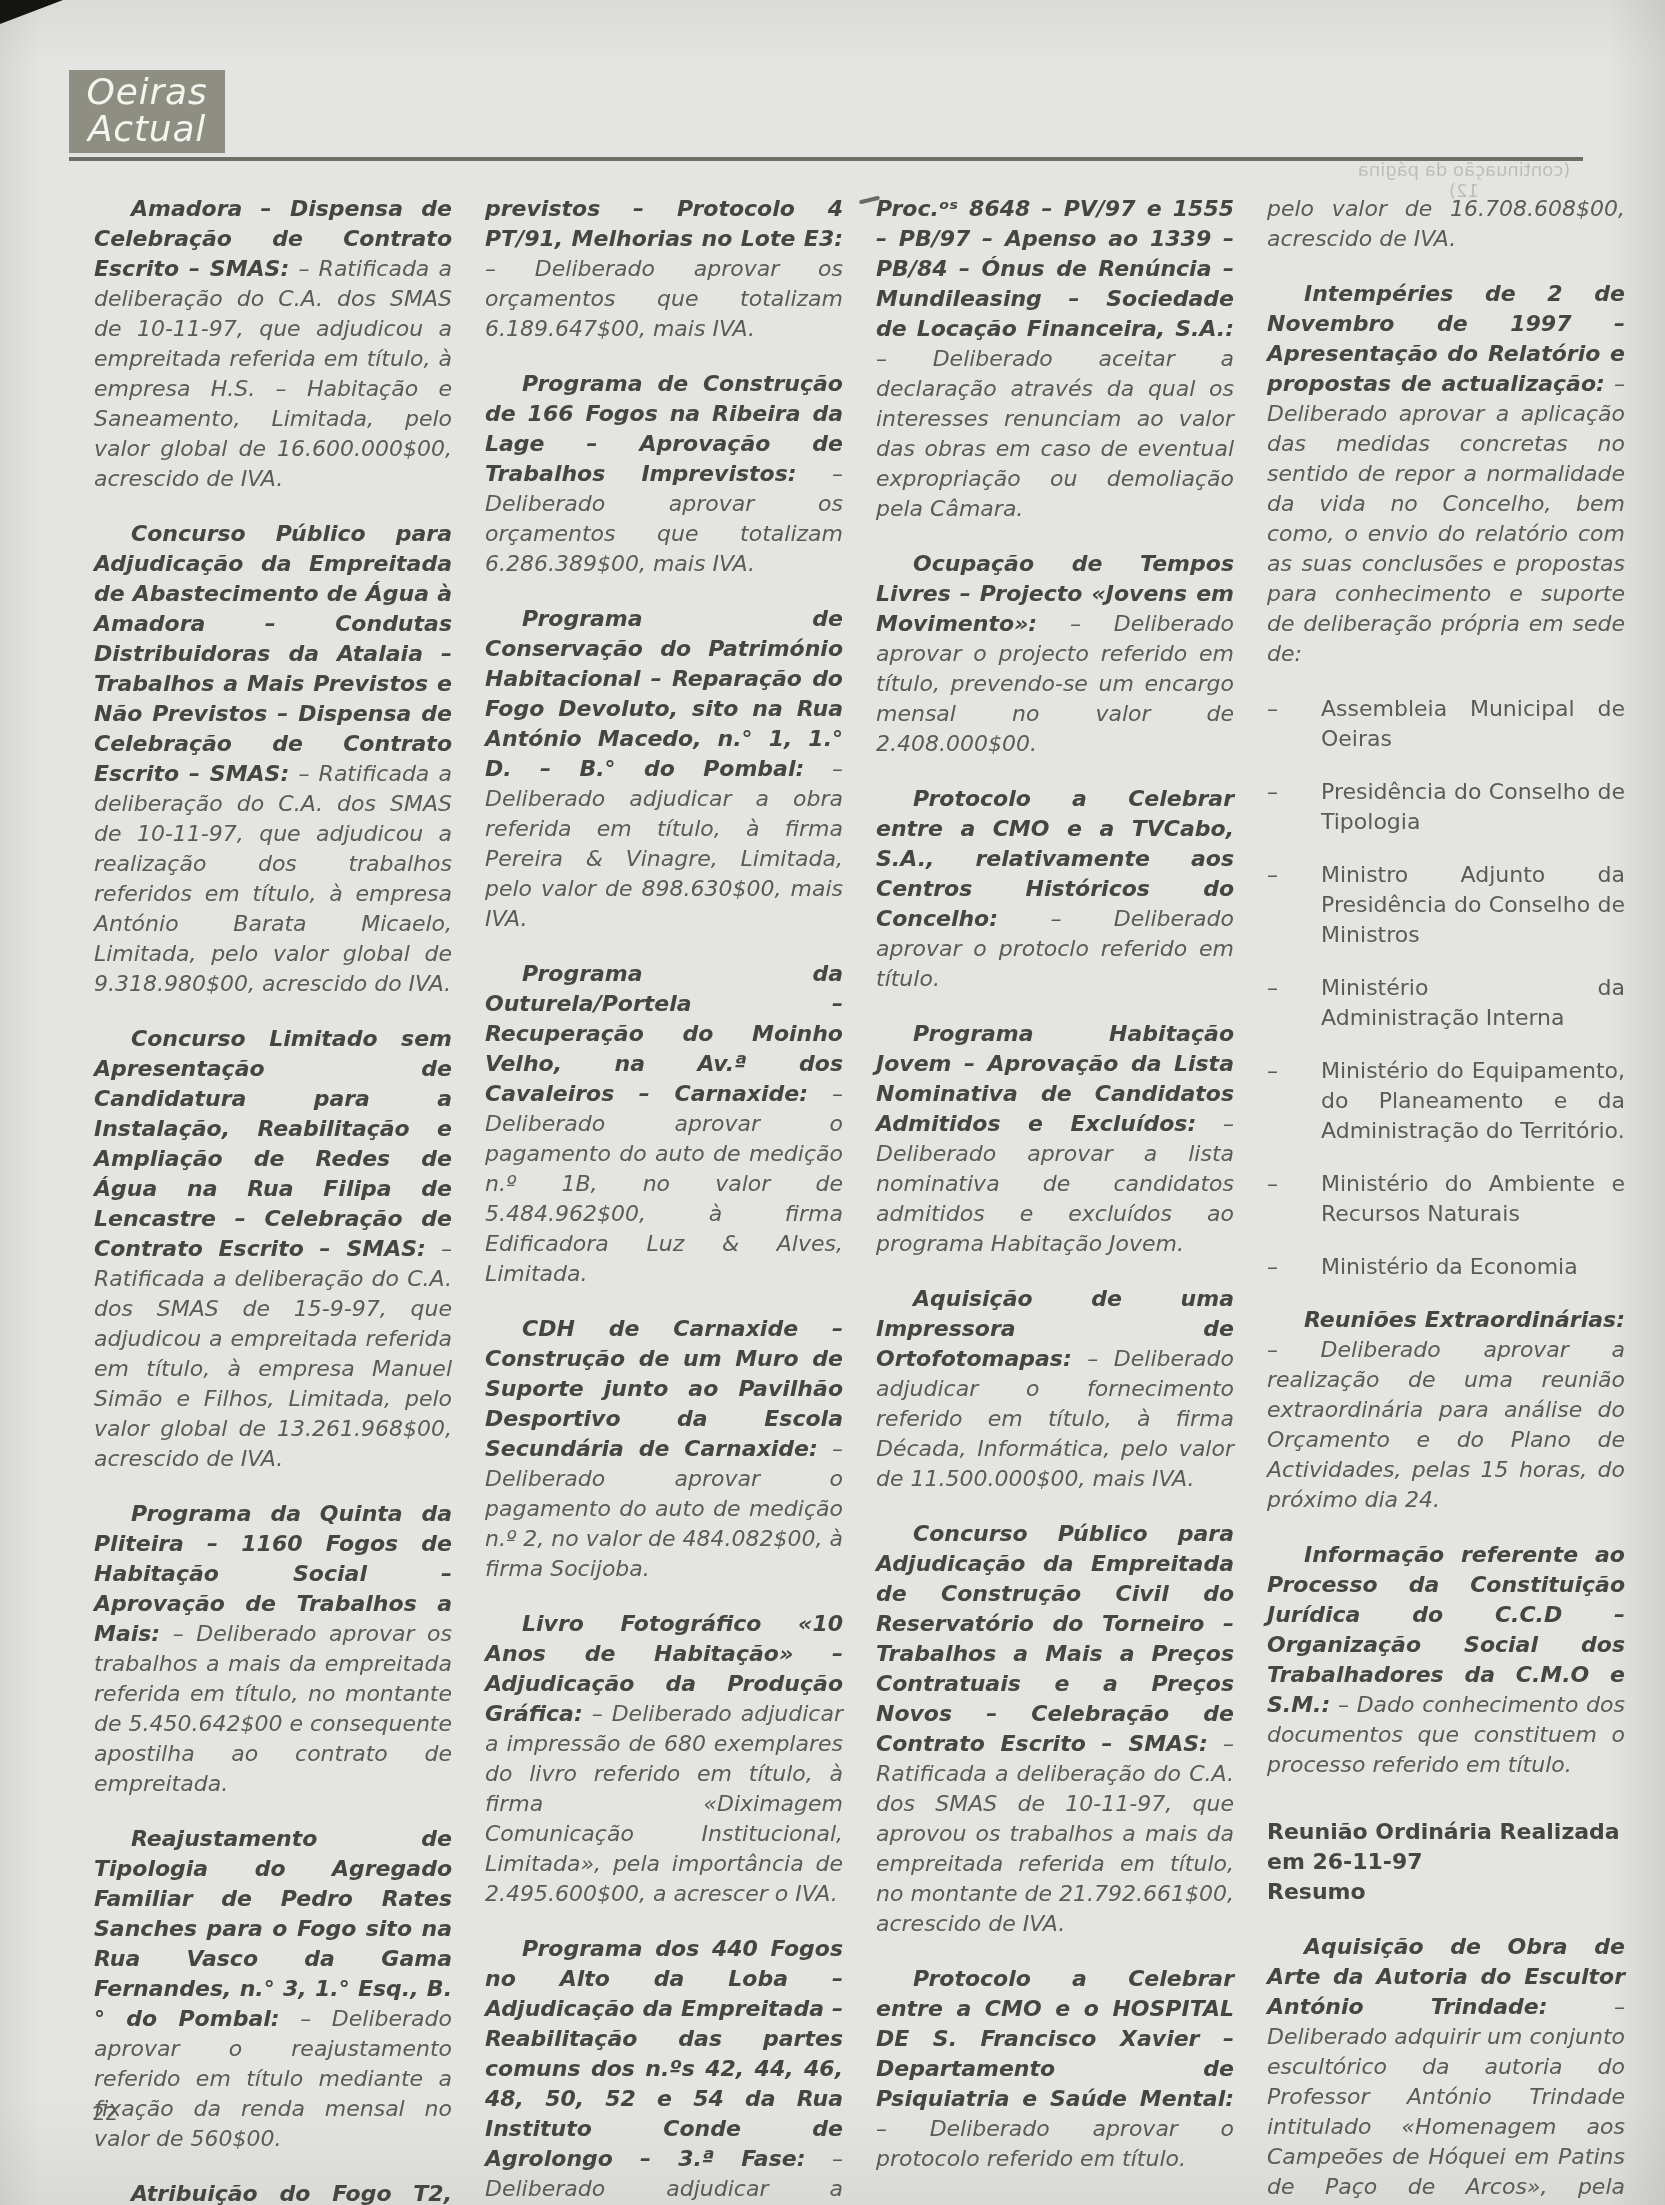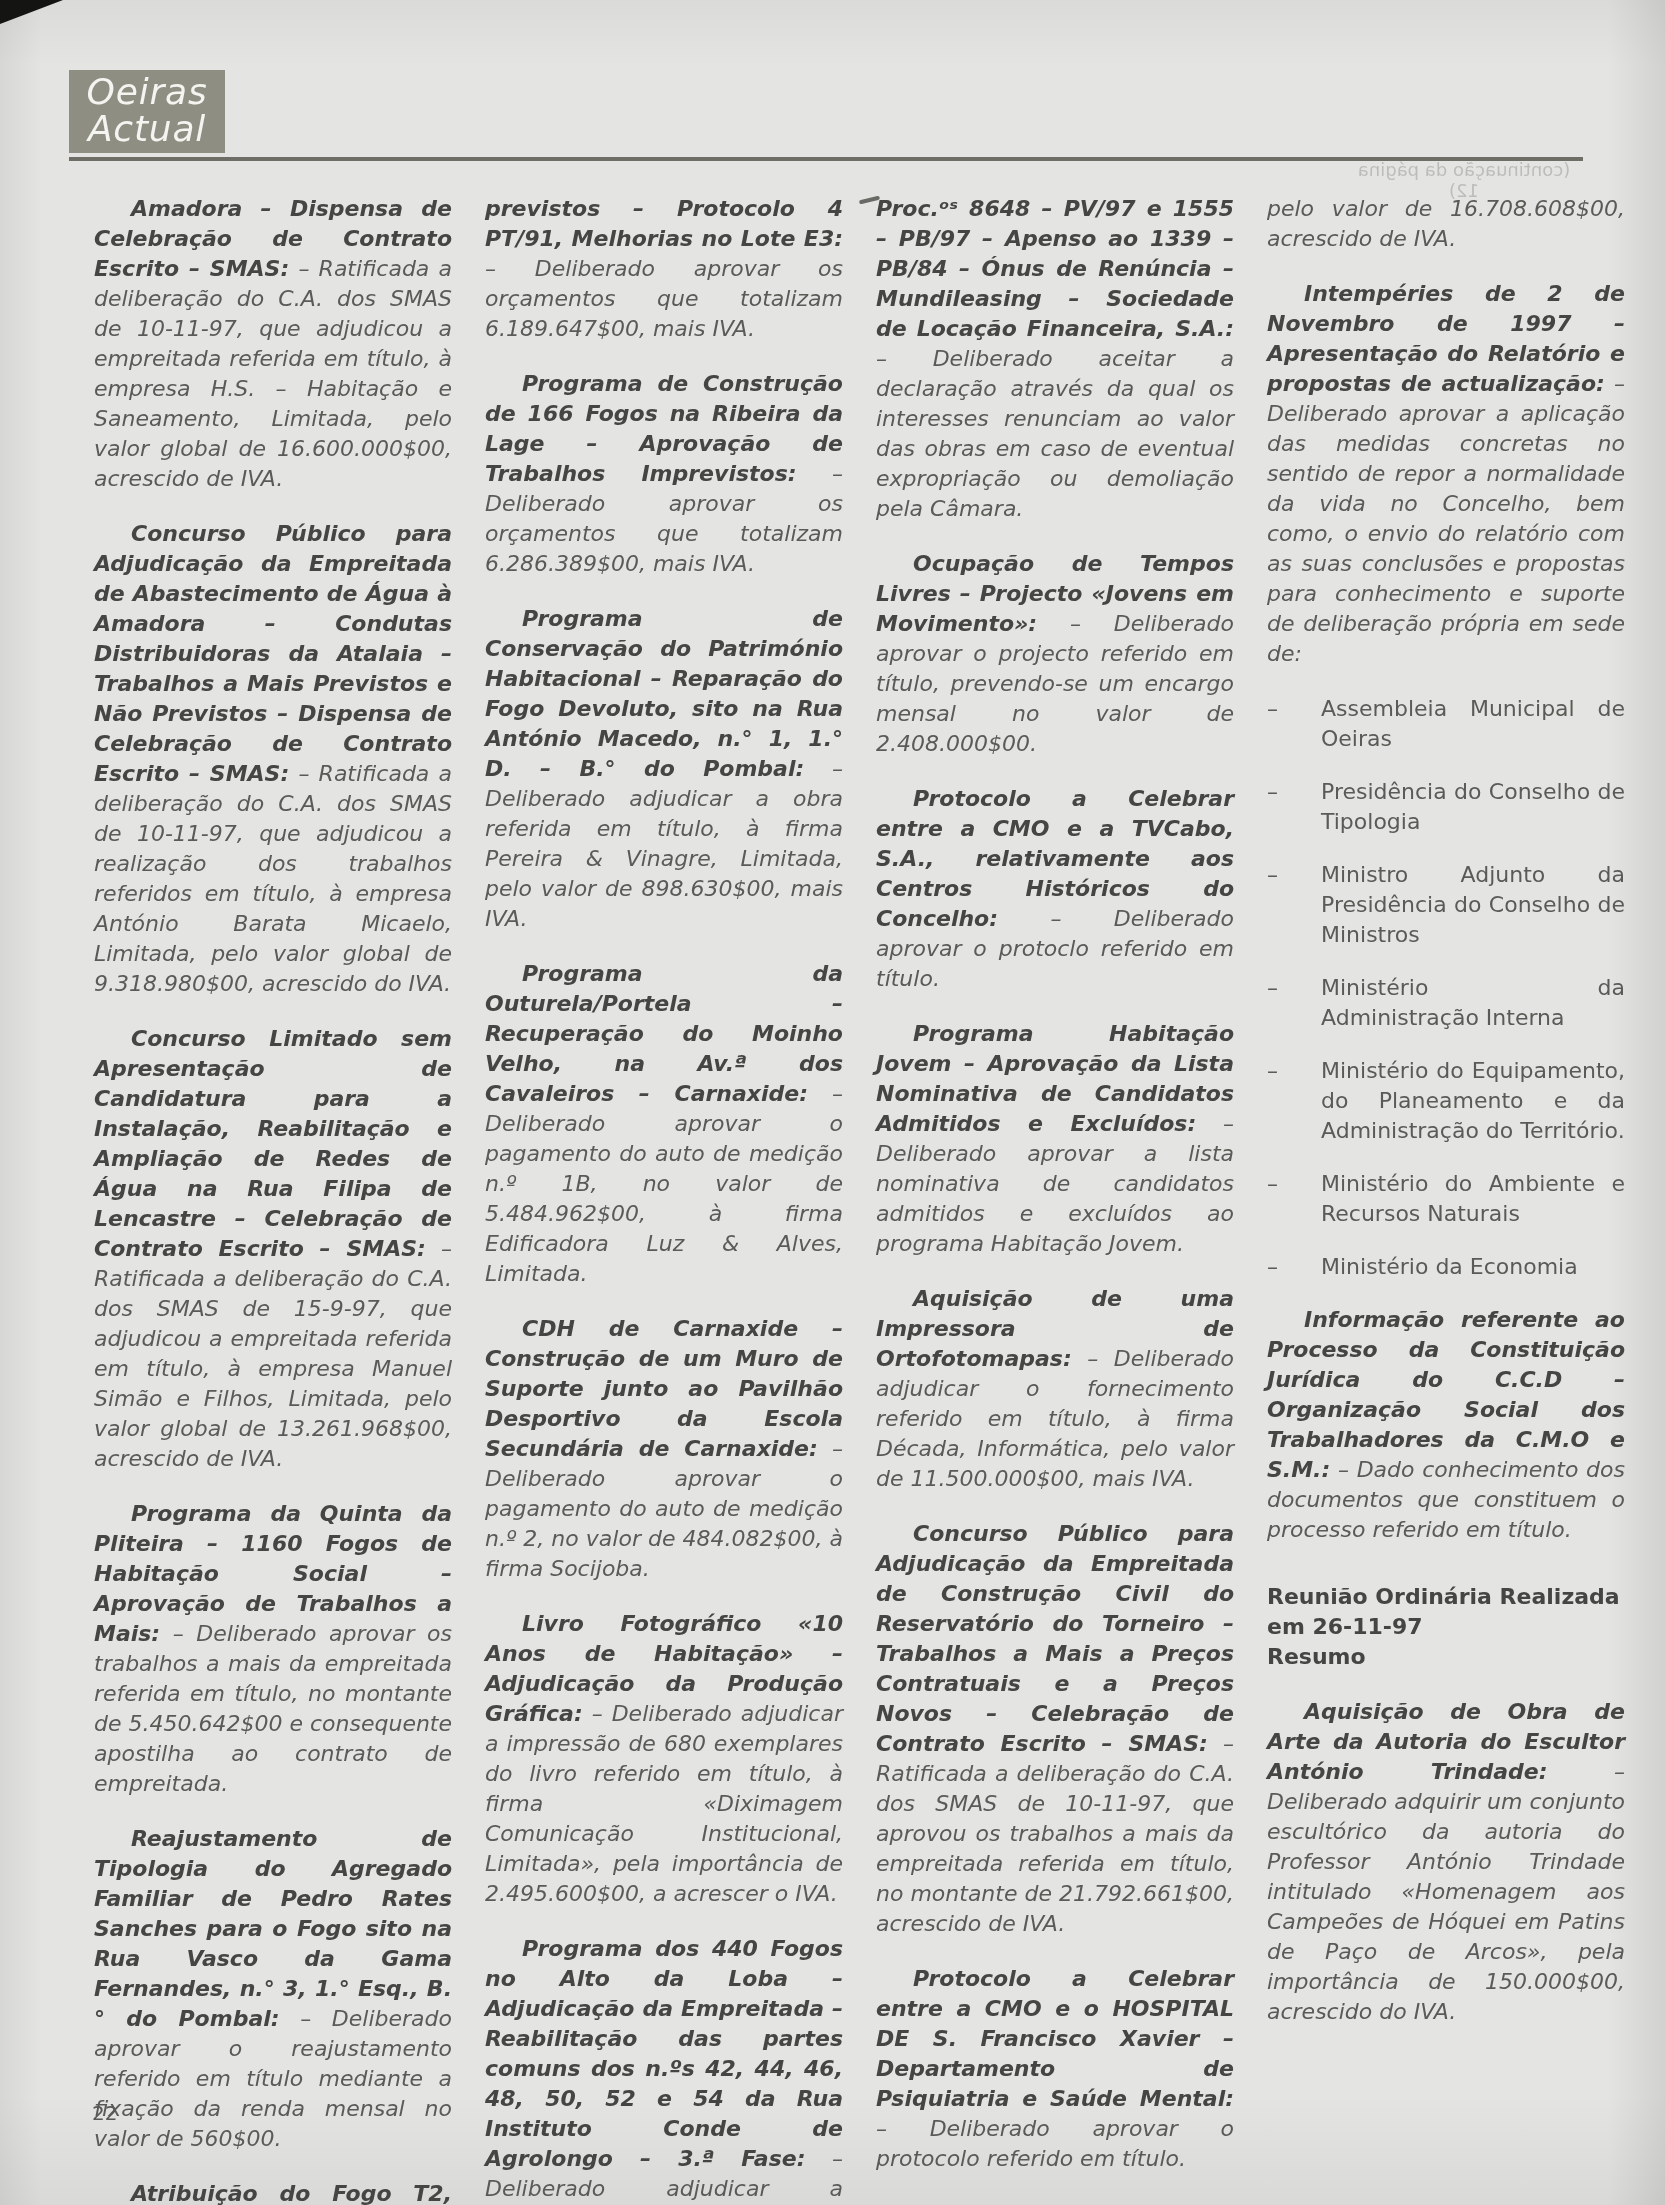--- a/index.html
+++ b/index.html
@@ -131,20 +131,21 @@
     <div class="col">
         <p class="para no-indent">pelo valor de 16.708.608$00, acrescido de IVA.</p>
         <p class="para"><b>Intempéries de 2 de Novembro de 1997 – Apresentação do Relatório e propostas de actualização:</b> – Deliberado aprovar a aplicação das medidas concretas no sentido de repor a normalidade da vida no Concelho, bem como, o envio do relatório com as suas conclusões e propostas para conhecimento e suporte de deliberação própria em sede de:</p>
         <p class="bullet">Assembleia Municipal de Oeiras</p>
         <p class="bullet">Presidência do Conselho de Tipologia</p>
         <p class="bullet">Ministro Adjunto da Presidência do Conselho de Ministros</p>
         <p class="bullet">Ministério da Administração Interna</p>
         <p class="bullet">Ministério do Equipamento, do Planeamento e da Administração do Território.</p>
         <p class="bullet">Ministério do Ambiente e Recursos Naturais</p>
         <p class="bullet">Ministério da Economia</p>
+        <p class="para"><b>Reuniões Extraordinárias:</b> – Deliberado aprovar a realização de uma reunião extraordinária para análise do Orçamento e do Plano de Actividades, pelas 15 horas, do próximo dia 24.</p>
         <p class="para"><b>Informação referente ao Processo da Constituição Jurídica do C.C.D – Organização Social dos Trabalhadores da C.M.O e S.M.:</b> – Dado conhecimento dos documentos que constituem o processo referido em título.</p>
         <div class="heading">
           <div>Reunião Ordinária Realizada</div>
           <div>em 26-11-97</div>
           <div>Resumo</div>
         </div>
         <p class="para"><b>Aquisição de Obra de Arte da Autoria do Escultor António Trindade:</b> – Deliberado adquirir um conjunto escultórico da autoria do Professor António Trindade intitulado «Homenagem aos Campeões de Hóquei em Patins de Paço de Arcos», pela importância de 150.000$00, acrescido do IVA.</p>
       </div>
   </div>
 

